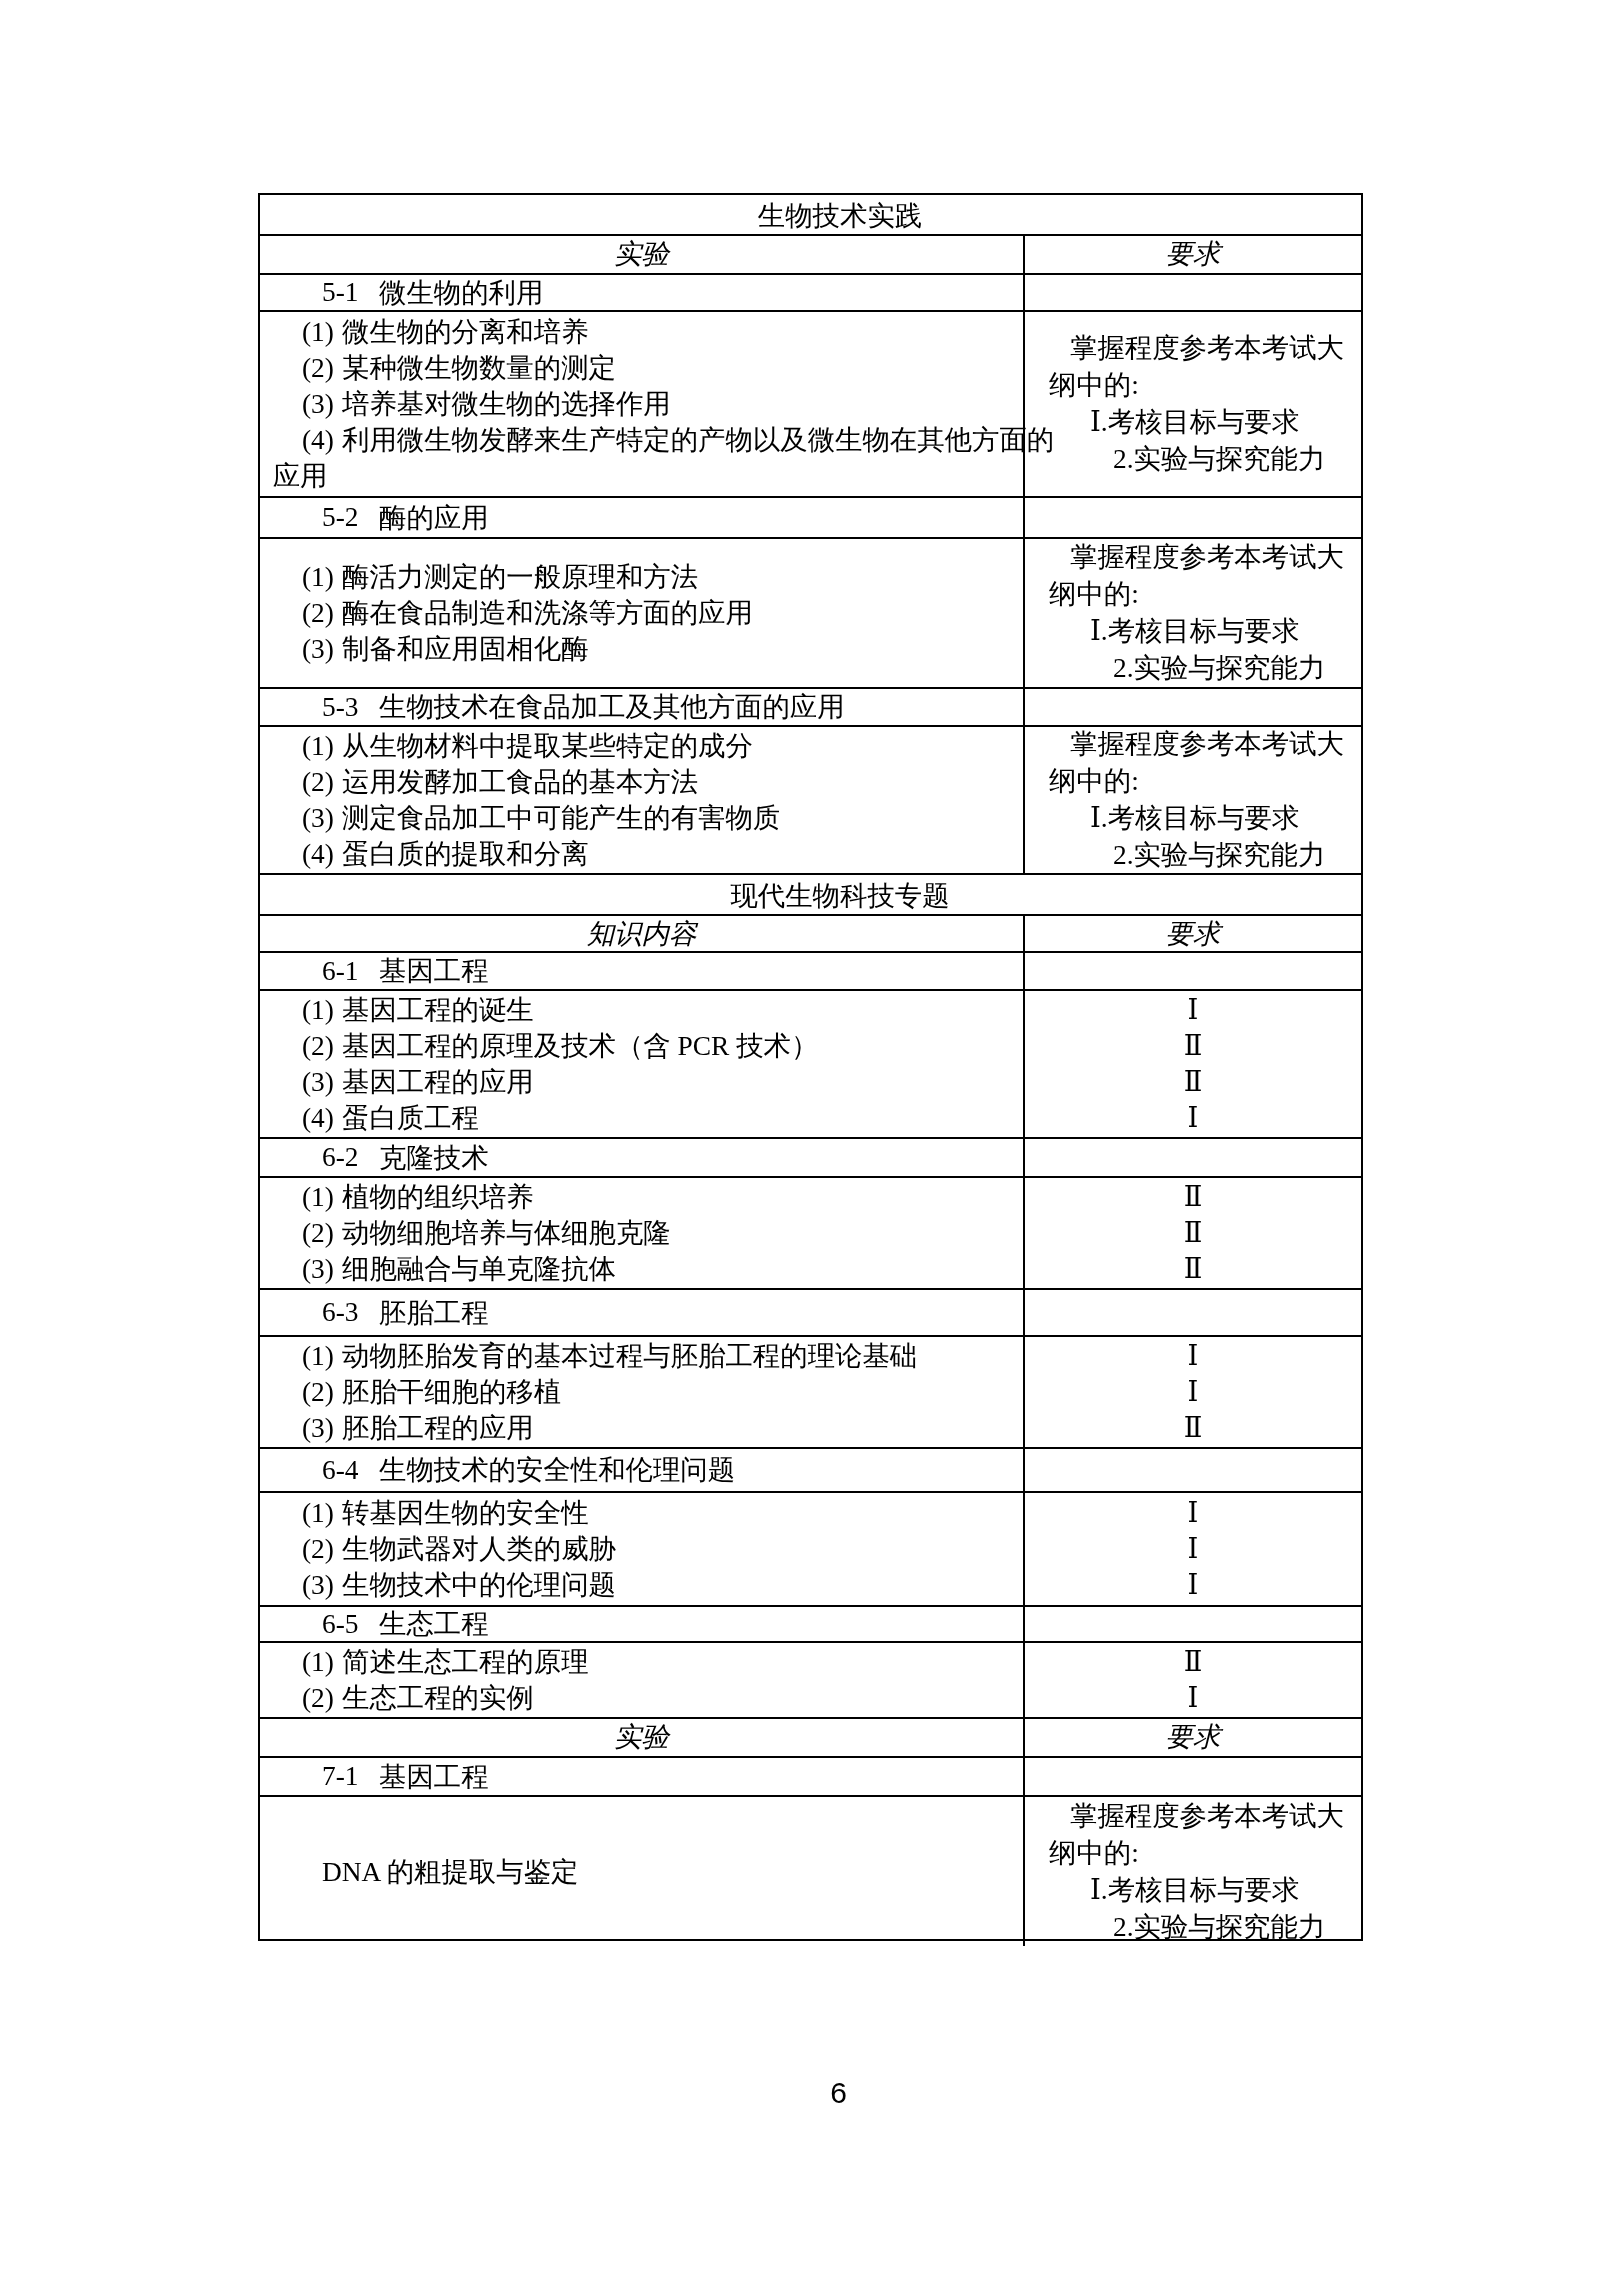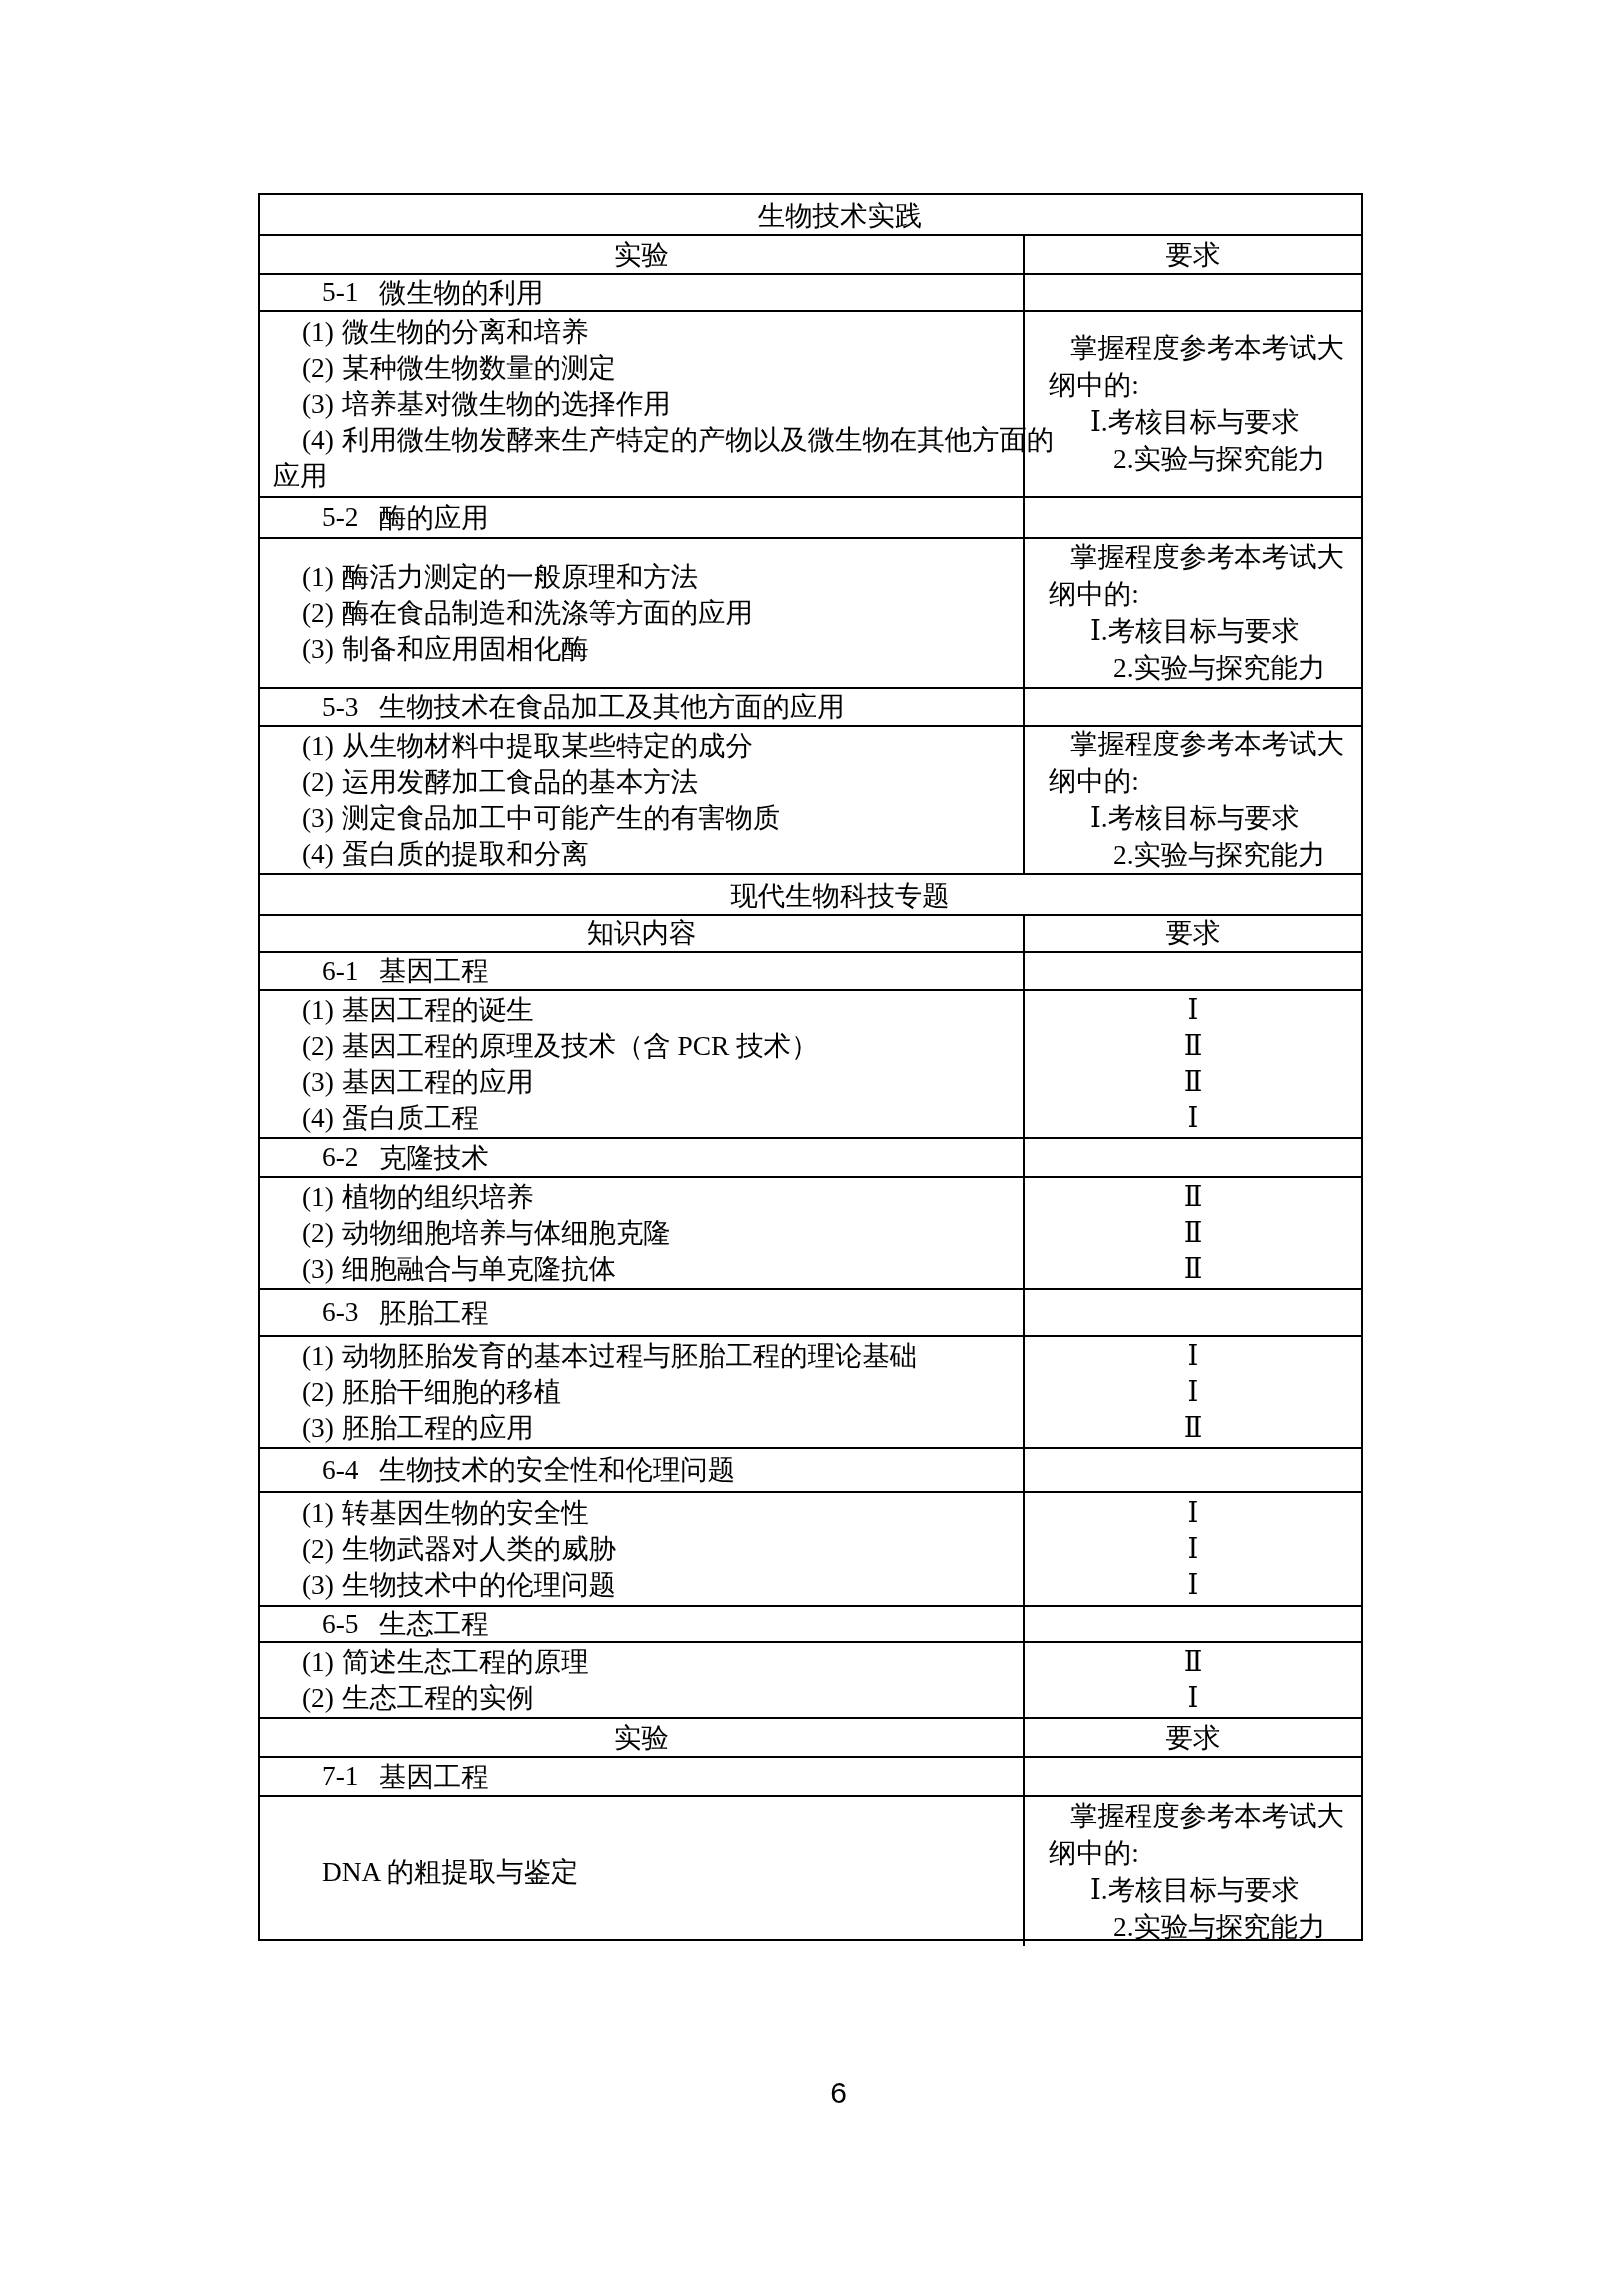--- a/index.html
+++ b/index.html
@@ -38,21 +38,21 @@
     box-sizing:border-box;
     border-right:2.9px solid #000;
     position:relative;
   }
   .cell-r{
     flex:1;
     box-sizing:border-box;
     position:relative;
   }
   .head .cell-l, .head .cell-r{
-    display:flex;align-items:flex-end;justify-content:center;
+    display:flex;align-items:flex-start;justify-content:center;font-style:italic;
   }
   .sec .cell-l{
     display:flex;align-items:center;
     padding-left:62px;
   }
   .sec .sec-no{display:inline-block;min-width:57px;}
   .items .cell-l{
     display:flex;flex-direction:column;justify-content:center;
   }
   .item-line{

